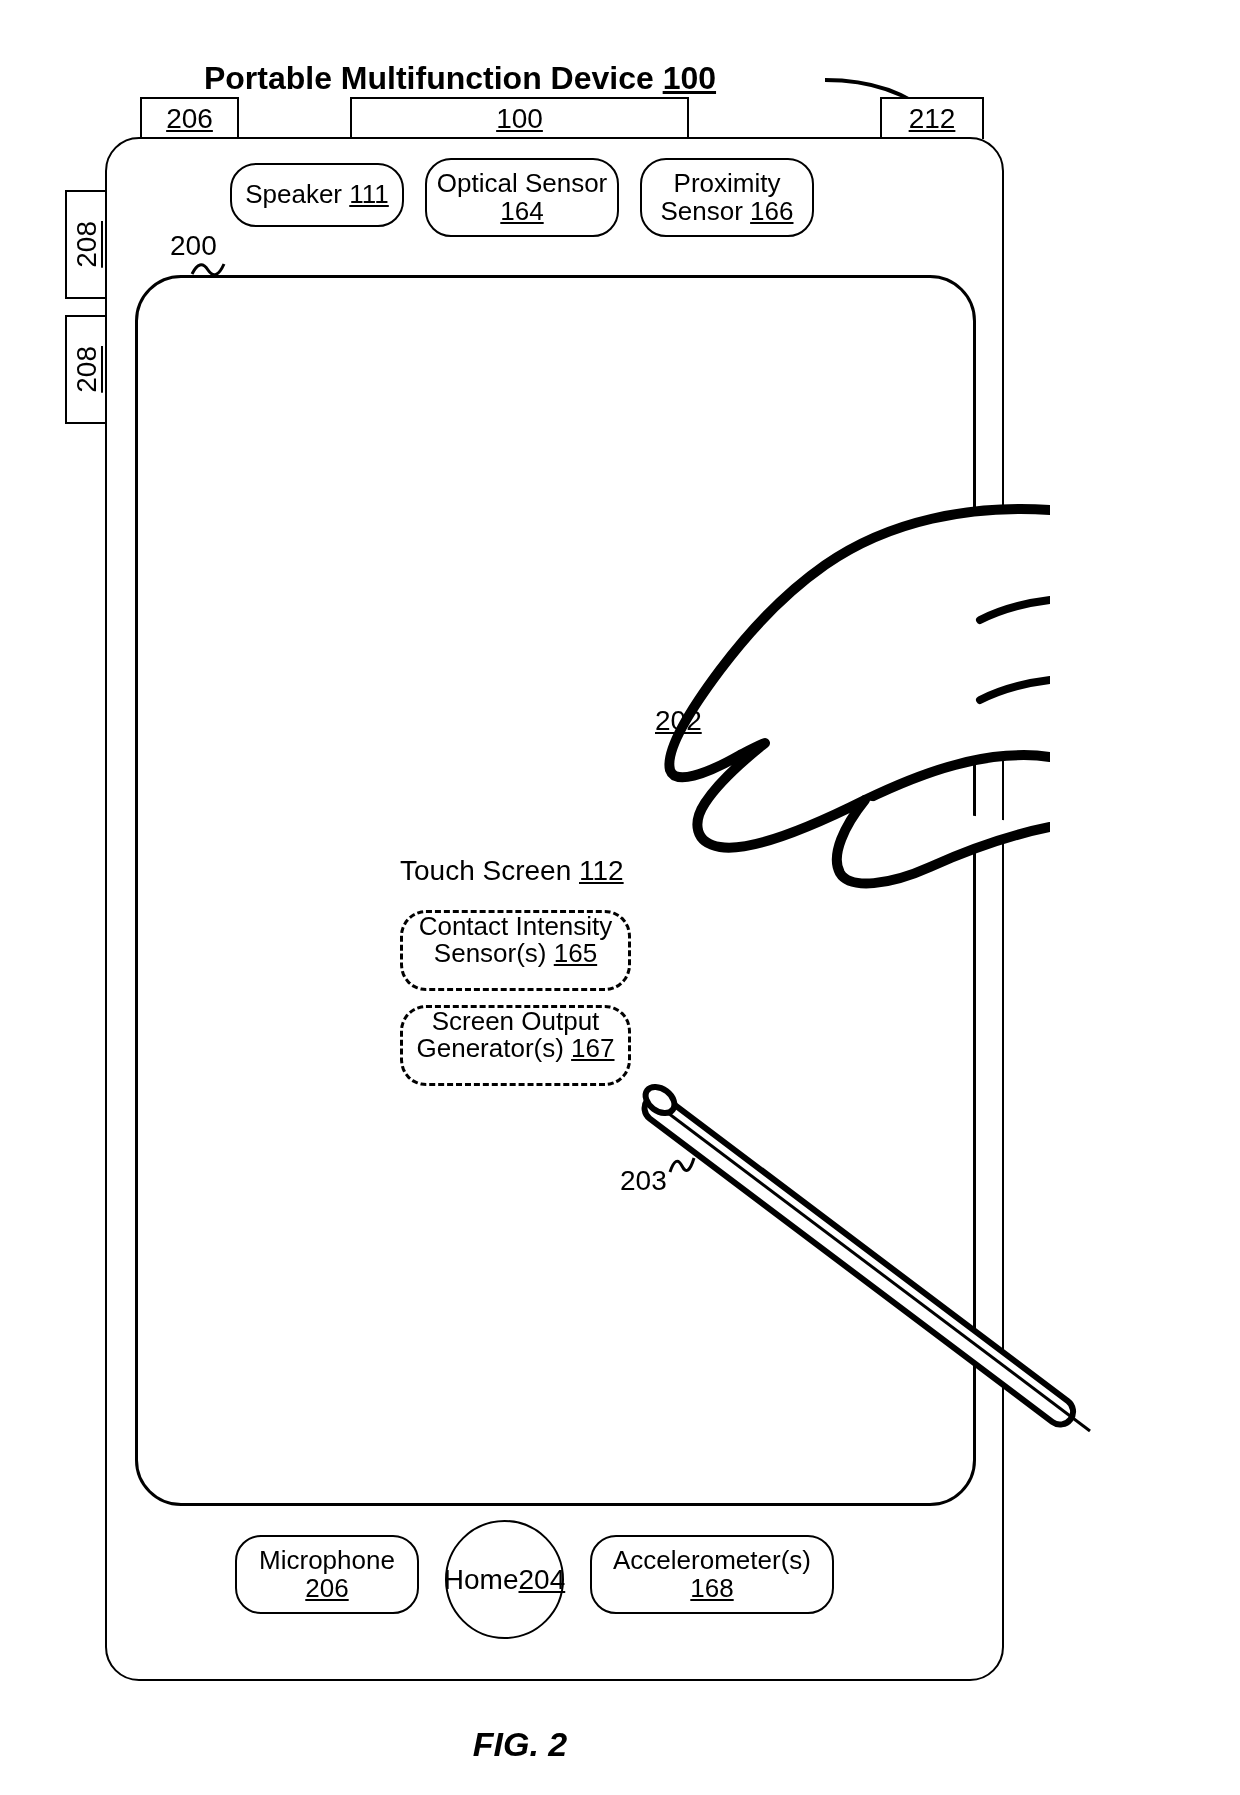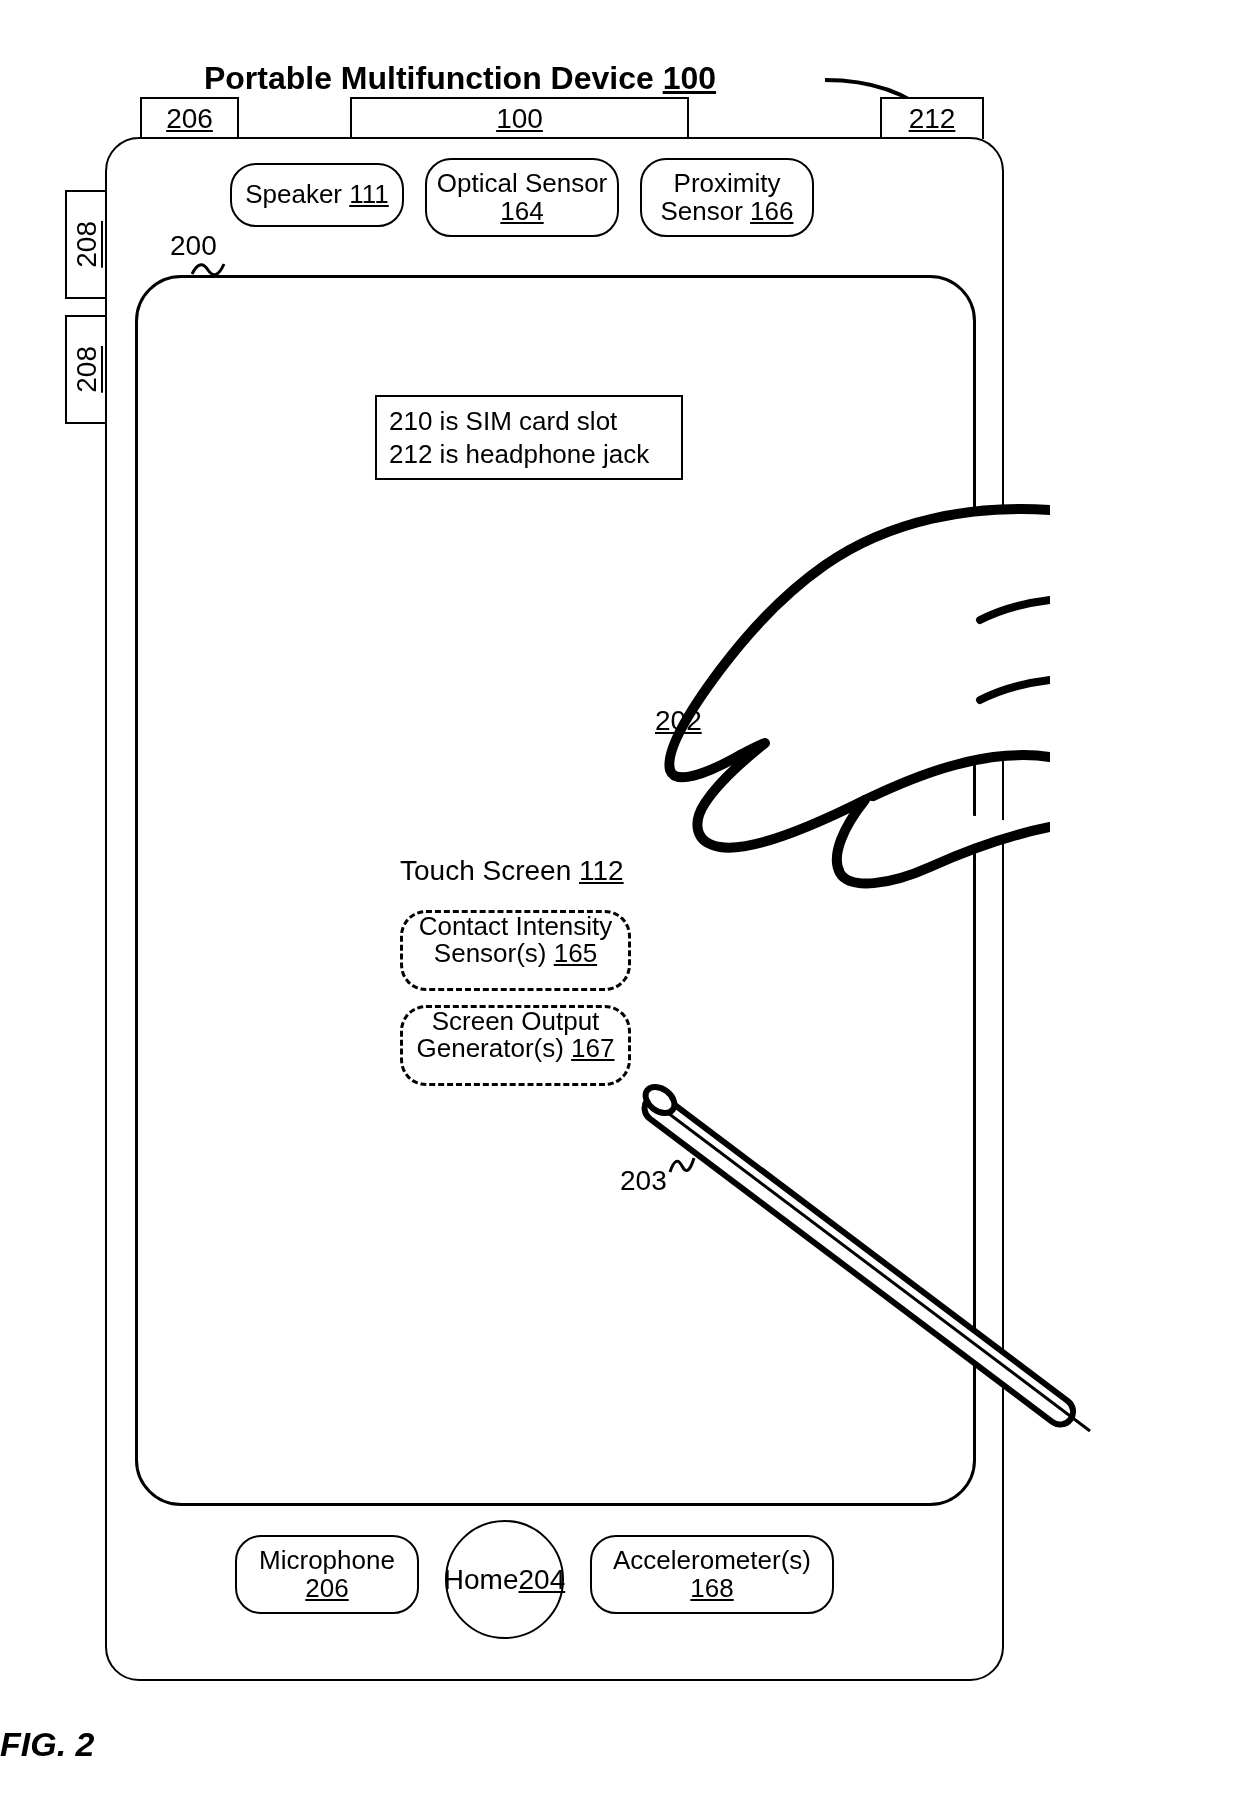--- a/index.html
+++ b/index.html
@@ -111,20 +111,21 @@
   
   .title {
     font-weight: bold;
     font-size: 32px;
     text-align: center;
   }
   .fig {
     font-weight: bold;
     font-style: italic;
     font-size: 34px;
+    text-align: center;
   }
 
   .num {
     font-size: 28px;
   }
 </style>
 </head>
 <body>
 
 <div class="stage">
@@ -181,24 +182,20 @@
     </div>
   </div>
 
   <div class="abs num" style="left:170px; top:230px;">200</div>
   <svg class="abs" style="left:190px; top:258px;" width="40" height="20">
     <path d="M2 16 Q 10 0, 18 12 Q 26 24, 34 6" stroke="#000" stroke-width="3" fill="none"></path>
   </svg>
 
   <div class="abs screen" style="left:135px; top:275px; width:835px; height:1225px;"></div>
 
-  <div class="abs box" style="left:375px; top:395px; width:280px;">
-    <div>210 is SIM card slot</div>
-    <div>212 is headphone jack</div>
-  </div>
 
   <svg class="abs" style="left:630px; top:495px;" width="420" height="420" viewBox="0 0 420 420">
     <path d="M420 15 C 340 10, 260 25, 195 70 C 155 98, 120 135, 90 175 C 60 215, 35 255, 40 275 C 45 290, 75 280, 110 260 C 115 258, 128 250, 135 248 C 120 260, 90 285, 75 308 C 62 328, 65 348, 90 352 C 120 357, 175 335, 235 305 C 262 292, 295 278, 325 270 C 360 260, 395 258, 420 262" stroke="#000" stroke-width="10" fill="#fff" stroke-linejoin="round" stroke-linecap="round"></path>
     <path d="M235 305 C 215 330, 200 360, 210 378 C 220 395, 260 390, 300 372 C 340 354, 380 340, 420 332" stroke="#000" stroke-width="10" fill="#fff" stroke-linejoin="round" stroke-linecap="round"></path>
 
     <path d="M420 105 C 395 108, 370 115, 350 125" stroke="#000" stroke-width="8" fill="none" stroke-linecap="round"></path>
     <path d="M420 185 C 395 188, 370 195, 350 205" stroke="#000" stroke-width="8" fill="none" stroke-linecap="round"></path>
   </svg>
 
   <div class="abs num underline" style="left:655px; top:705px;">202</div>

